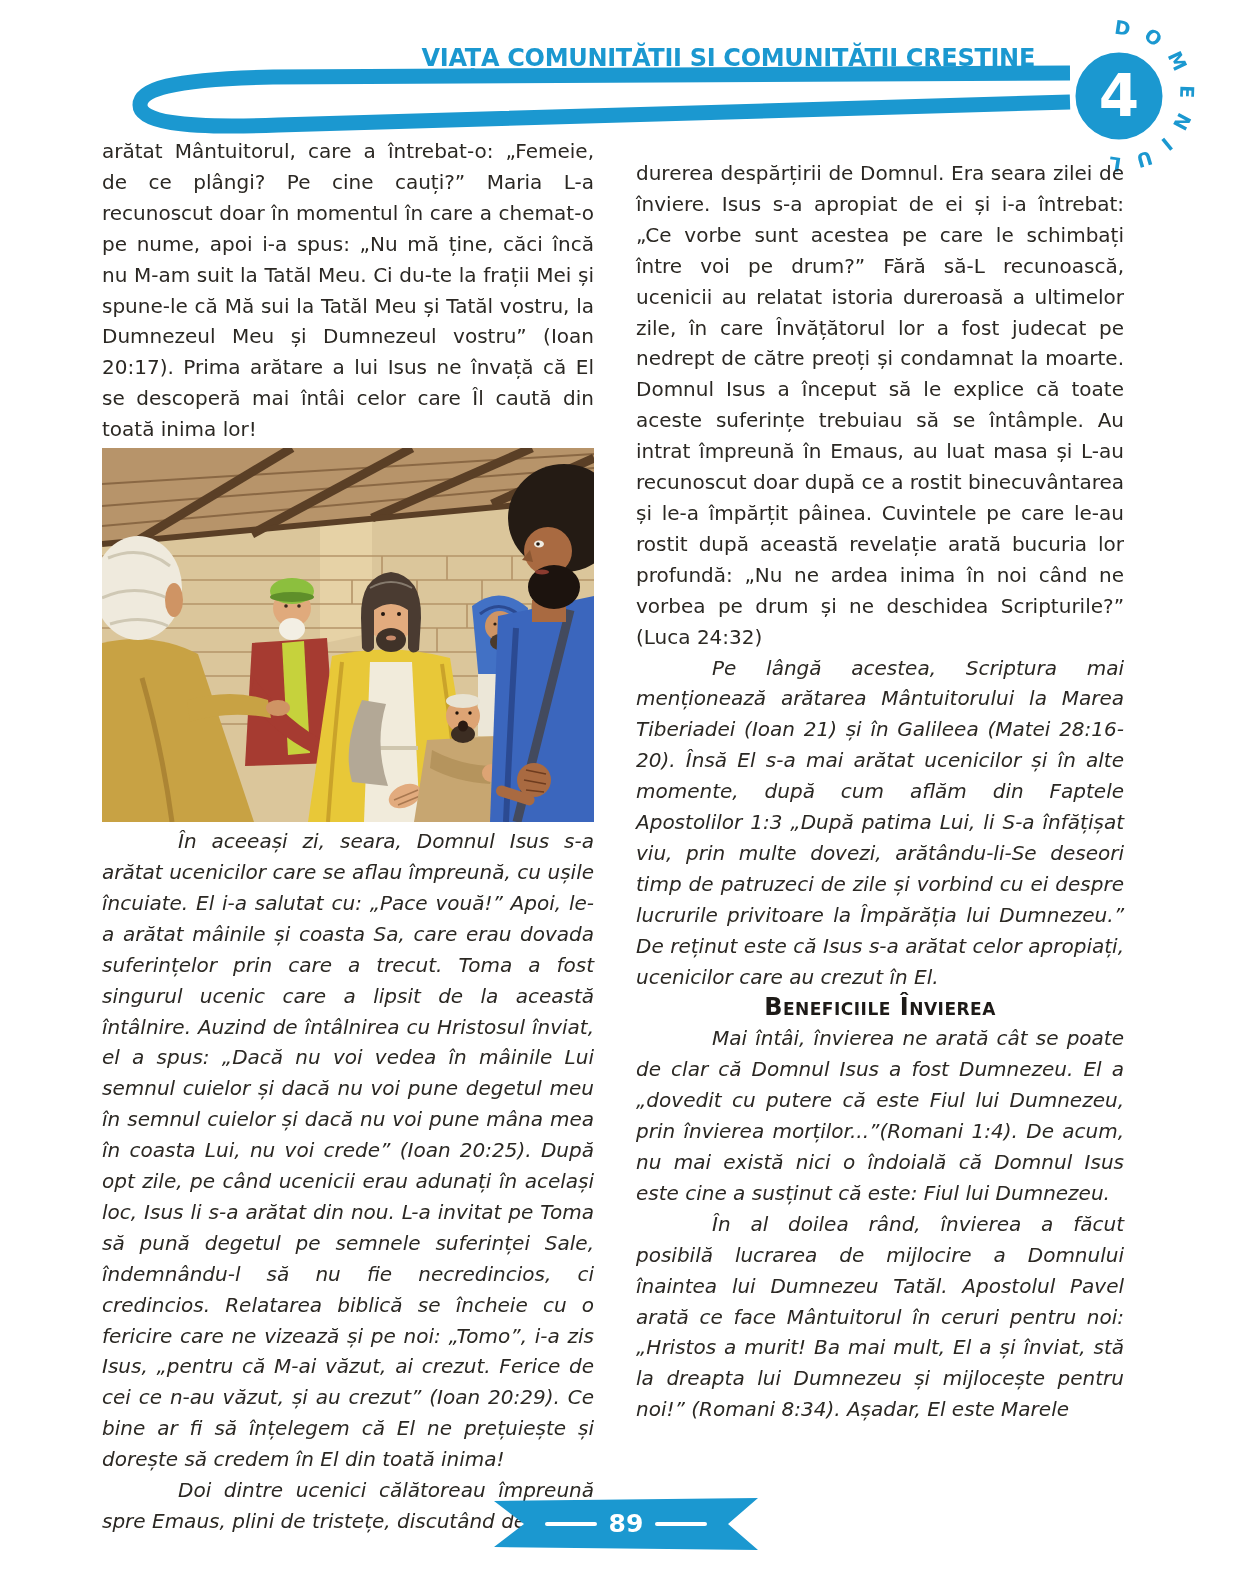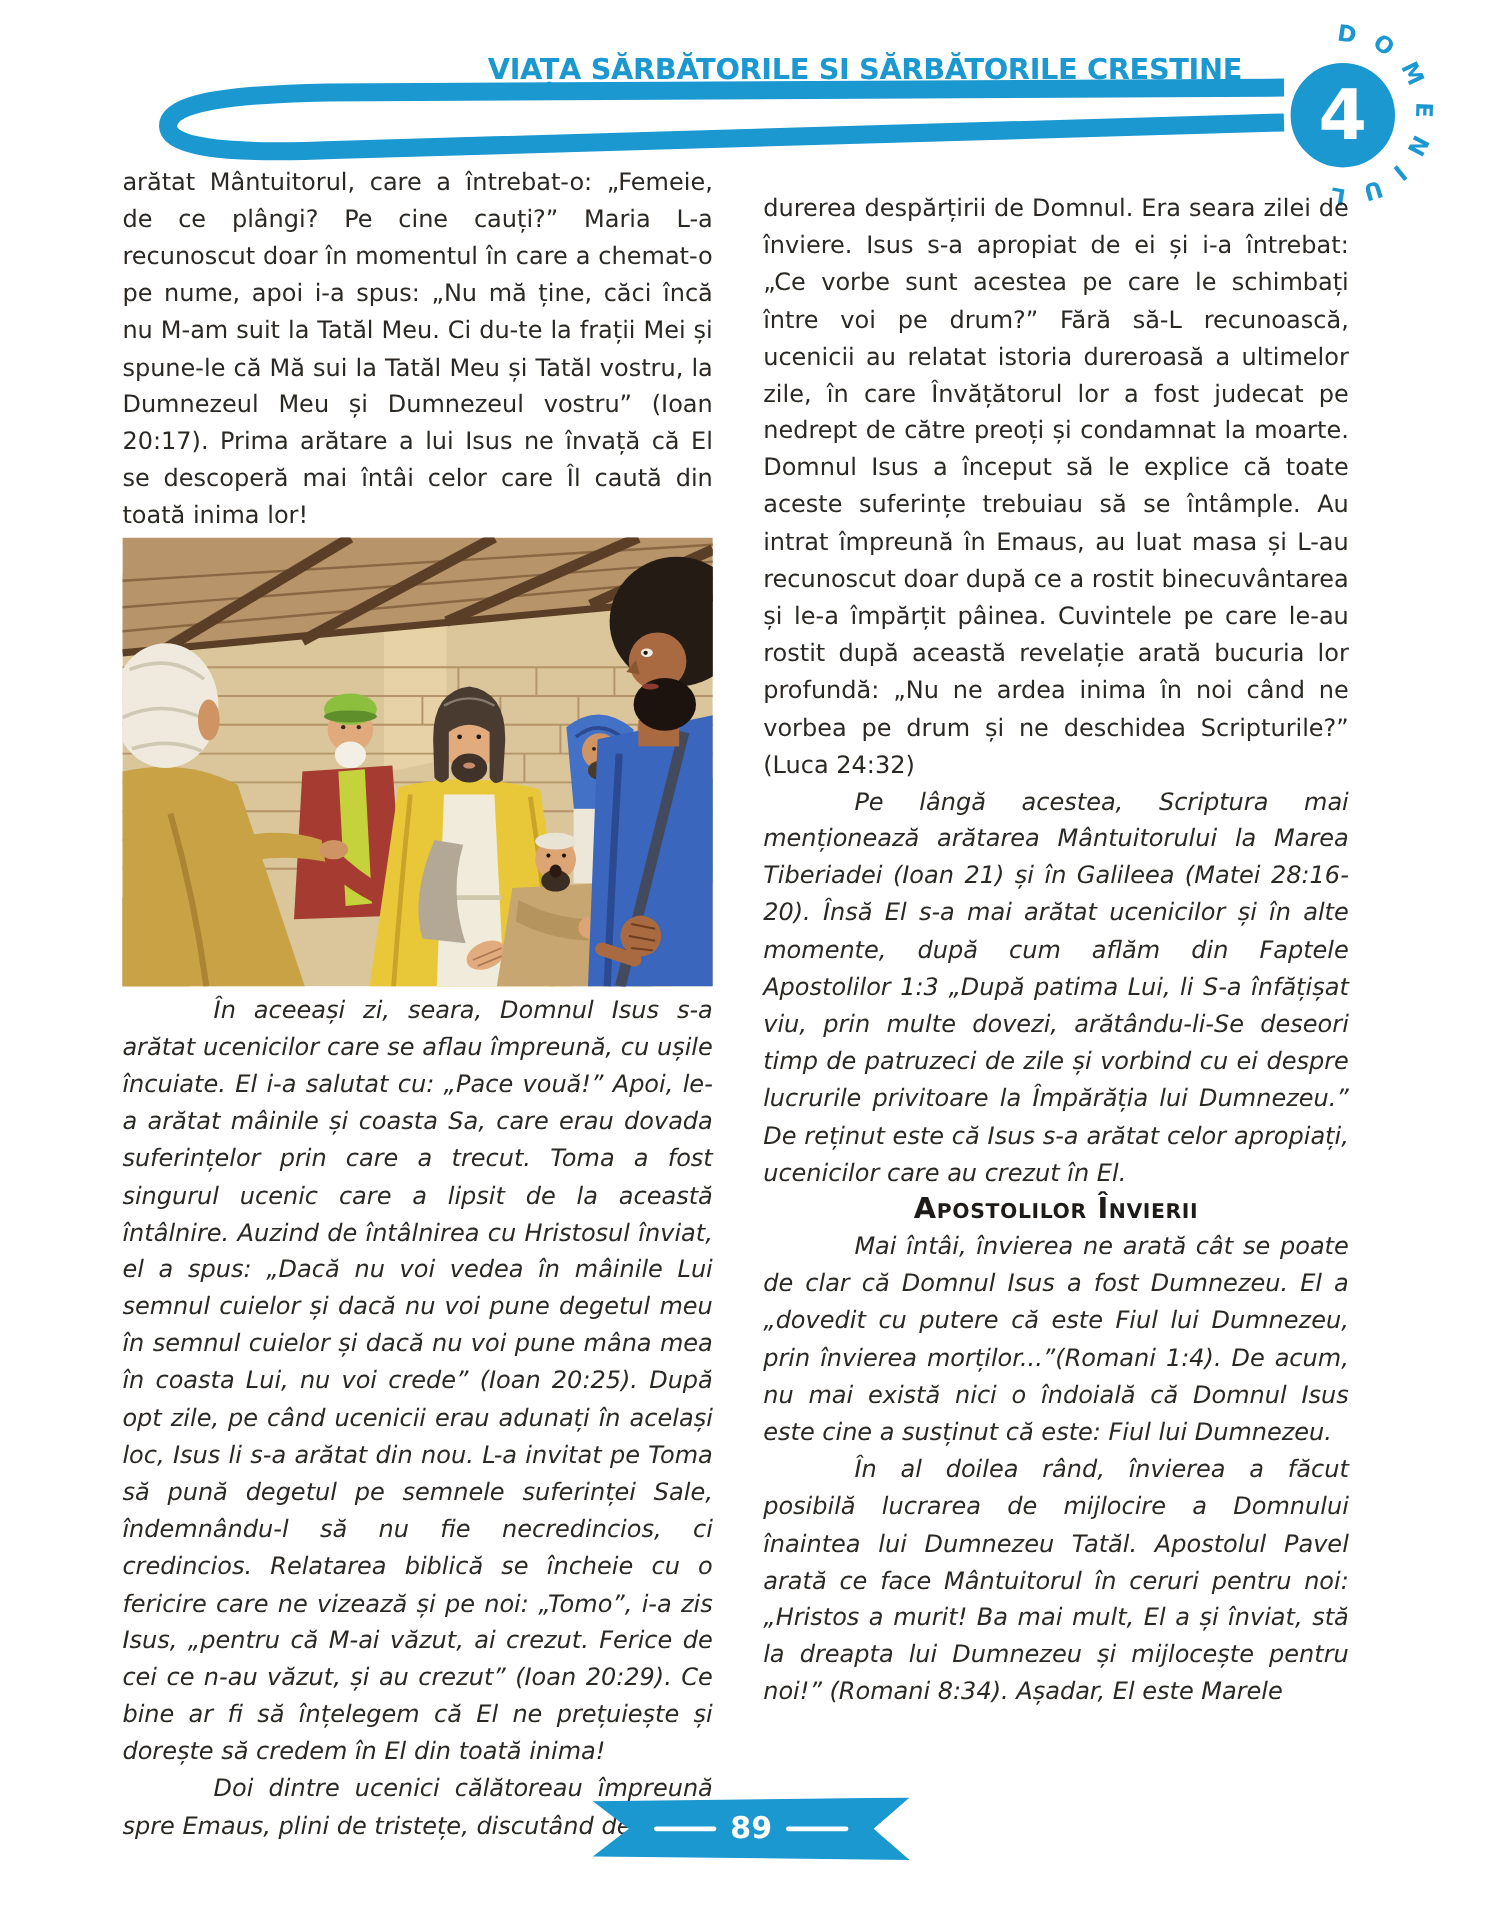--- a/index.html
+++ b/index.html
@@ -39,21 +39,21 @@
     display:flex;align-items:center;justify-content:center;
   }
   .ribbon-dash{width:52px;height:4px;background:#ffffff;border-radius:2px;}
   .page-number{
     color:#ffffff;font-size:25px;font-weight:bold;margin:0 12px 2px 12px;line-height:1;
   }
 </style>
 </head>
 <body>
 
-<div class="header-title">VIAȚA SĂRBĂTORILE ȘI SĂRBĂTORILE CREȘTINE</div>
+<div class="header-title">VIAȚA COMUNITĂȚII ȘI COMUNITĂȚII CREȘTINE</div>
 
 <svg class="swoosh" viewBox="0 0 975 95" aria-hidden="true">
   <path d="M 962 15 L 165 19 C 60 21 32 32 32 47 C 32 63 70 71 170 67 Q 600 56 962 44" fill="none" stroke="#1b98d0" stroke-width="15"></path>
 </svg>
 
 <svg class="badge" viewBox="0 0 200 175">
   <defs>
     <path id="arcpath" d="M 73.7 21.2 A 61 61 0 1 1 65.3 141.4" fill="none"></path>
   </defs>
   <circle cx="79" cy="82" r="46" fill="#1b98d0" stroke="#ffffff" stroke-width="5"></circle>
@@ -227,21 +227,21 @@
     </svg>
   </div>
 
   <p class="indent">În aceeași zi, seara, Domnul Isus s-a arătat ucenicilor care se aflau împreună, cu ușile încuiate. El i-a salutat cu: „Pace vouă!” Apoi, le-a arătat mâinile și coasta Sa, care erau dovada suferințelor prin care a trecut. Toma a fost singurul ucenic care a lipsit de la această întâlnire. Auzind de întâlnirea cu Hristosul înviat, el a spus: „Dacă nu voi vedea în mâinile Lui semnul cuielor și dacă nu voi pune degetul meu în semnul cuielor și dacă nu voi pune mâna mea în coasta Lui, nu voi crede” (Ioan 20:25). După opt zile, pe când ucenicii erau adunați în același loc, Isus li s-a arătat din nou. L-a invitat pe Toma să pună degetul pe semnele suferinței Sale, îndemnându-l să nu fie necredincios, ci credincios. Relatarea biblică se încheie cu o fericire care ne vizează și pe noi: „Tomo”, i-a zis Isus, „pentru că M-ai văzut, ai crezut. Ferice de cei ce n-au văzut, și au crezut” (Ioan 20:29). Ce bine ar fi să înțelegem că El ne prețuiește și dorește să credem în El din toată inima!</p>
   <p class="indent">Doi dintre ucenici călătoreau împreună spre Emaus, plini de tristețe, discutând despre</p>
 </div>
 
 <div class="col col-right">
   <p>durerea despărțirii de Domnul. Era seara zilei de înviere. Isus s-a apropiat de ei și i-a întrebat: „Ce vorbe sunt acestea pe care le schimbați între voi pe drum?” Fără să-L recunoască, ucenicii au relatat istoria dureroasă a ultimelor zile, în care Învățătorul lor a fost judecat pe nedrept de către preoți și condamnat la moarte. Domnul Isus a început să le explice că toate aceste suferințe trebuiau să se întâmple. Au intrat împreună în Emaus, au luat masa și L-au recunoscut doar după ce a rostit binecuvântarea și le-a împărțit pâinea. Cuvintele pe care le-au rostit după această revelație arată bucuria lor profundă: „Nu ne ardea inima în noi când ne vorbea pe drum și ne deschidea Scripturile?” (Luca 24:32)</p>
   <p class="indent">Pe lângă acestea, Scriptura mai menționează arătarea Mântuitorului la Marea Tiberiadei (Ioan 21) și în Galileea (Matei 28:16-20). Însă El s-a mai arătat ucenicilor și în alte momente, după cum aflăm din Faptele Apostolilor 1:3 „După patima Lui, li S-a înfățișat viu, prin multe dovezi, arătându-li-Se deseori timp de patruzeci de zile și vorbind cu ei despre lucrurile privitoare la Împărăția lui Dumnezeu.” De reținut este că Isus s-a arătat celor apropiați, ucenicilor care au crezut în El.</p>
-  <p class="section-heading">Apostolilor Învierii</p>
+  <p class="section-heading">Beneficiile Învierea</p>
   <p class="indent">Mai întâi, învierea ne arată cât se poate de clar că Domnul Isus a fost Dumnezeu. El a „dovedit cu putere că este Fiul lui Dumnezeu, prin învierea morților...”(Romani 1:4). De acum, nu mai există nici o îndoială că Domnul Isus este cine a susținut că este: Fiul lui Dumnezeu.</p>
   <p class="indent">În al doilea rând, învierea a făcut posibilă lucrarea de mijlocire a Domnului înaintea lui Dumnezeu Tatăl. Apostolul Pavel arată ce face Mântuitorul în ceruri pentru noi: „Hristos a murit! Ba mai mult, El a și înviat, stă la dreapta lui Dumnezeu și mijlocește pentru noi!” (Romani 8:34). Așadar, El este Marele</p>
 </div>
 
 <svg class="ribbon" viewBox="0 0 264 52">
   <polygon points="0,3 264,0 234,26 264,52 0,49 30,26" fill="#1b98d0"></polygon>
 </svg>
 <div class="ribbon-overlay">
   <span class="ribbon-dash"></span>
   <span class="page-number">89</span>

